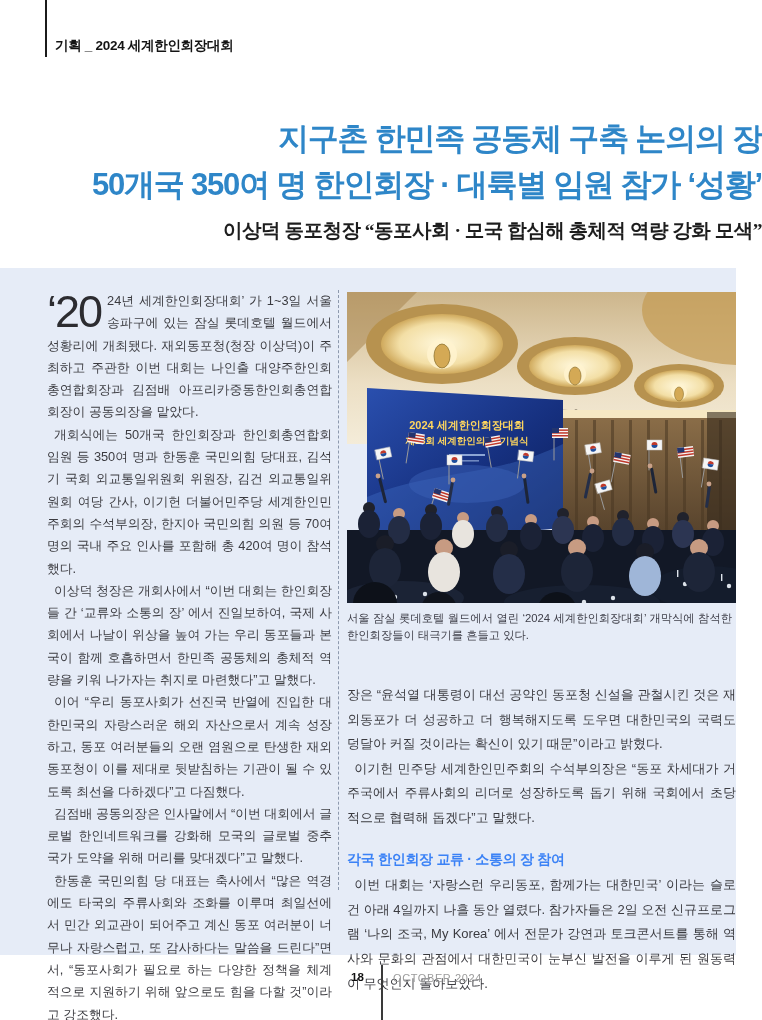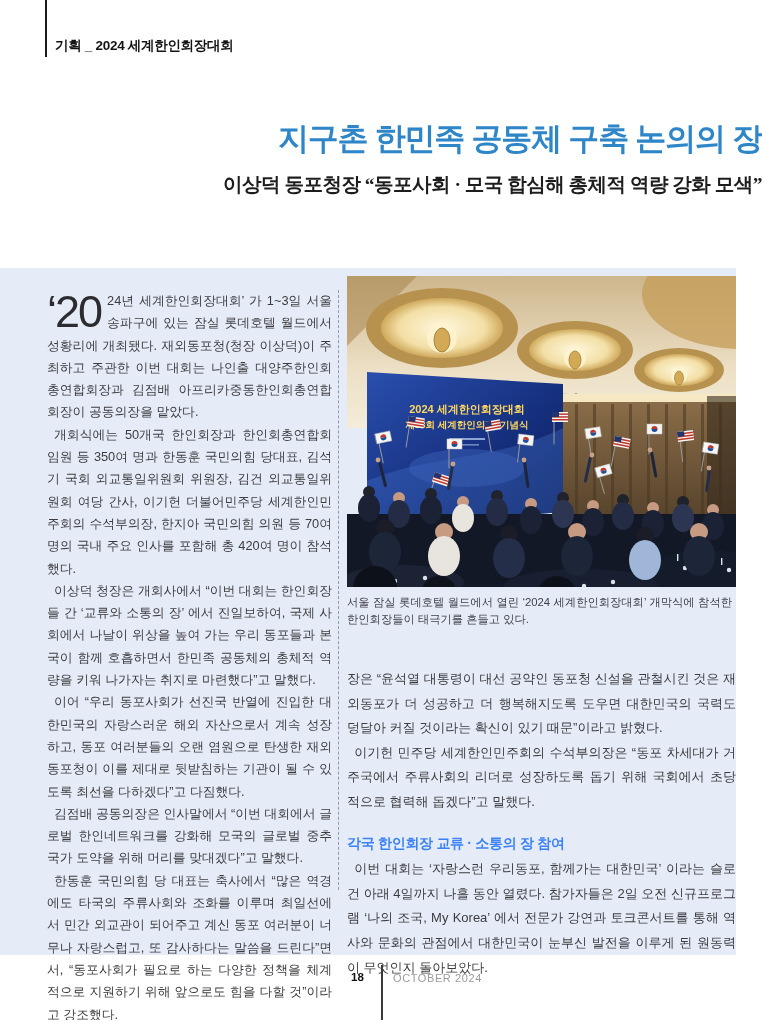--- a/index.html
+++ b/index.html
@@ -20,21 +20,21 @@
     position:absolute; left:47px; top:290px; width:285px;
     font-size:12.8px; line-height:22.3px; color:#3b3b40; text-align:justify;
   }
   .col-left p { margin:0; }
   .col-left p.indent { text-indent:0.55em; }
   .dropcap {
     float:left; font-size:45px; line-height:37px; padding:3px 6px 0 0;
     color:#2c2c30; letter-spacing:-2px; font-weight:400;
   }
   .divider { position:absolute; left:338px; top:290px; height:600px; width:0; border-left:1.6px dashed #8d99ad; }
-  .col-right { position:absolute; left:347px; top:276px; width:389px; }
+  .col-right { position:absolute; left:347px; top:292px; width:389px; }
   .photo { display:block; width:389px; height:311px; }
   .caption { margin-top:7px; font-size:11.3px; line-height:16.5px; color:#3e3e48; text-align:justify; width:385px; }
   .right-text { margin-top:40px; font-size:13px; line-height:24.6px; color:#3b3b40; text-align:justify; }
   .right-text p { margin:0; }
   .right-text p.indent { text-indent:0.55em; }
   .subheading { margin:16px 0 2px 0; font-size:14px; font-weight:700; color:#3b82f6; letter-spacing:-0.3px; }
   
   .footer-pagenum { position:absolute; left:351px; top:971px; font-size:11.5px; font-weight:700; color:#111; }
   .footer-rule { position:absolute; left:381px; top:965px; width:1.5px; height:55px; background:#3a3a3a; }
   .footer-issue { position:absolute; left:393px; top:972px; font-size:11px; color:#9b9b9b; letter-spacing:0.6px; }
@@ -42,20 +42,21 @@
 </head>
 <body>
 
 <div class="page">
 
   <div class="header-rule"></div>
   <div class="header-label">기획 _ 2024 세계한인회장대회</div>
 
   <div class="title-block">
     <h1 class="title-line">지구촌 한민족 공동체 구축 논의의 장</h1>
+    <h1 class="title-line">50개국 350여 명 한인회장 · 대륙별 임원 참가 ‘성황’</h1>
     <div class="subtitle">이상덕 동포청장 “동포사회 · 모국 합심해 총체적 역량 강화 모색”</div>
   </div>
 
   <div class="panel"></div>
 
   <div class="col-left">
     <p><span class="dropcap">‘20</span><span>24년 세계한인회장대회’ 가 1~3일 서울 송파구에 있는 잠실 롯데호텔 월드에서 성황리에 개최됐다. 재외동포청(청장 이상덕)이 주최하고 주관한 이번 대회는 나인출 대양주한인회총연합회장과 김점배 아프리카중동한인회총연합회장이 공동의장을 맡았다.</span></p>
     <p class="indent">개회식에는 50개국 한인회장과 한인회총연합회 임원 등 350여 명과 한동훈 국민의힘 당대표, 김석기 국회 외교통일위원회 위원장, 김건 외교통일위원회 여당 간사, 이기헌 더불어민주당 세계한인민주회의 수석부의장, 한지아 국민의힘 의원 등 70여 명의 국내 주요 인사를 포함해 총 420여 명이 참석했다.</p>
     <p class="indent">이상덕 청장은 개회사에서 “이번 대회는 한인회장들 간 ‘교류와 소통의 장’ 에서 진일보하여, 국제 사회에서 나날이 위상을 높여 가는 우리 동포들과 본국이 함께 호흡하면서 한민족 공동체의 총체적 역량을 키워 나가자는 취지로 마련했다”고 말했다.</p>
     <p class="indent">이어 “우리 동포사회가 선진국 반열에 진입한 대한민국의 자랑스러운 해외 자산으로서 계속 성장하고, 동포 여러분들의 오랜 염원으로 탄생한 재외동포청이 이를 제대로 뒷받침하는 기관이 될 수 있도록 최선을 다하겠다”고 다짐했다.</p>

